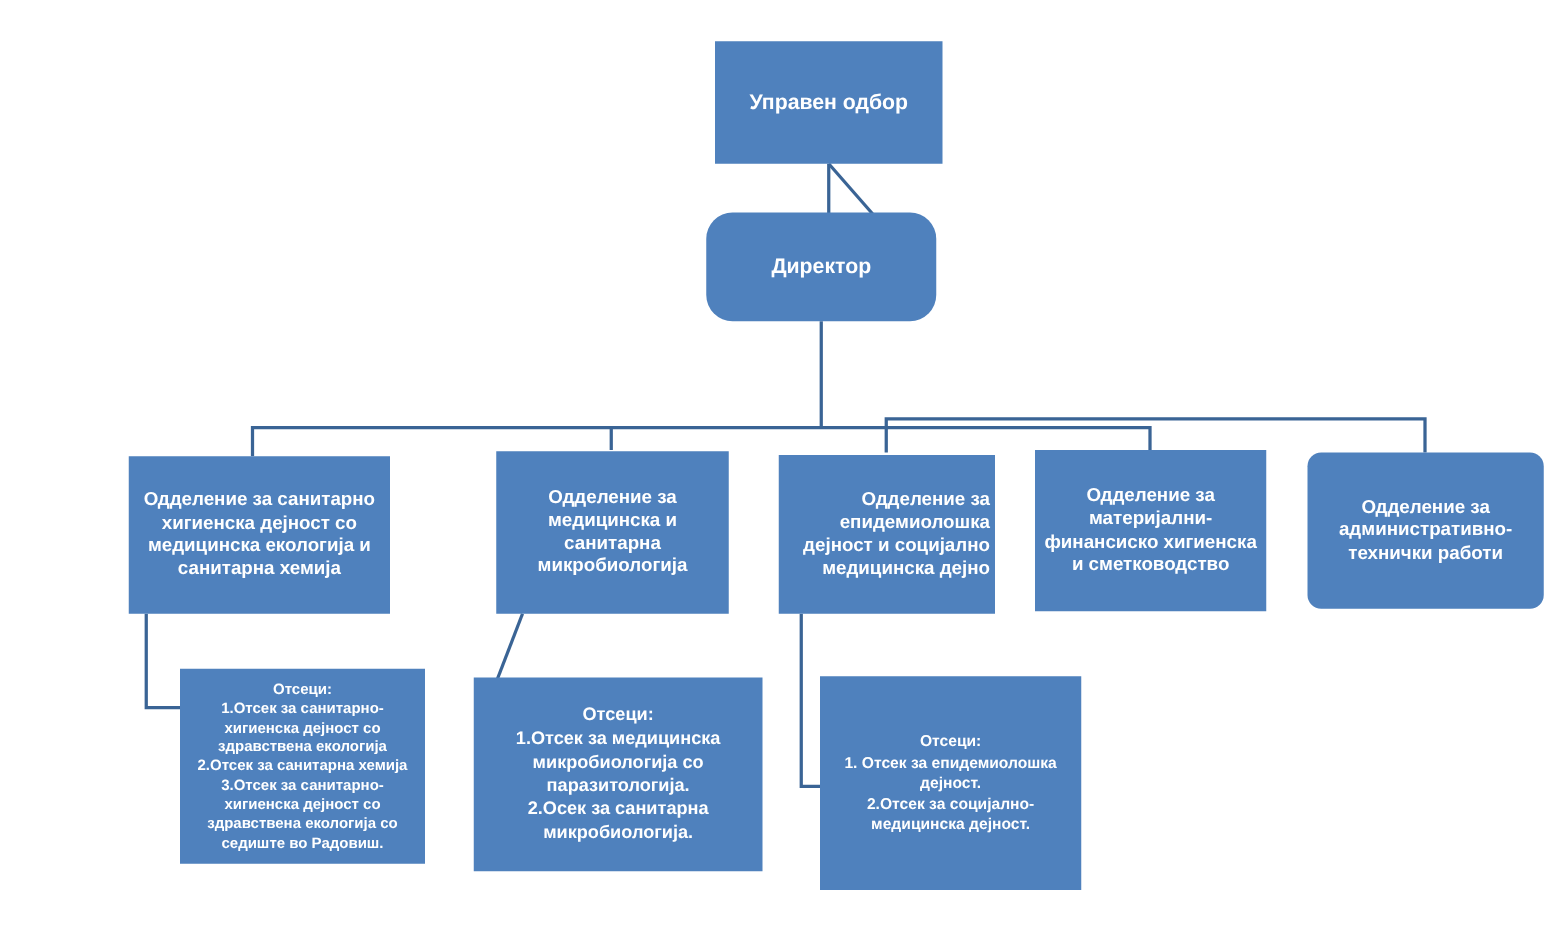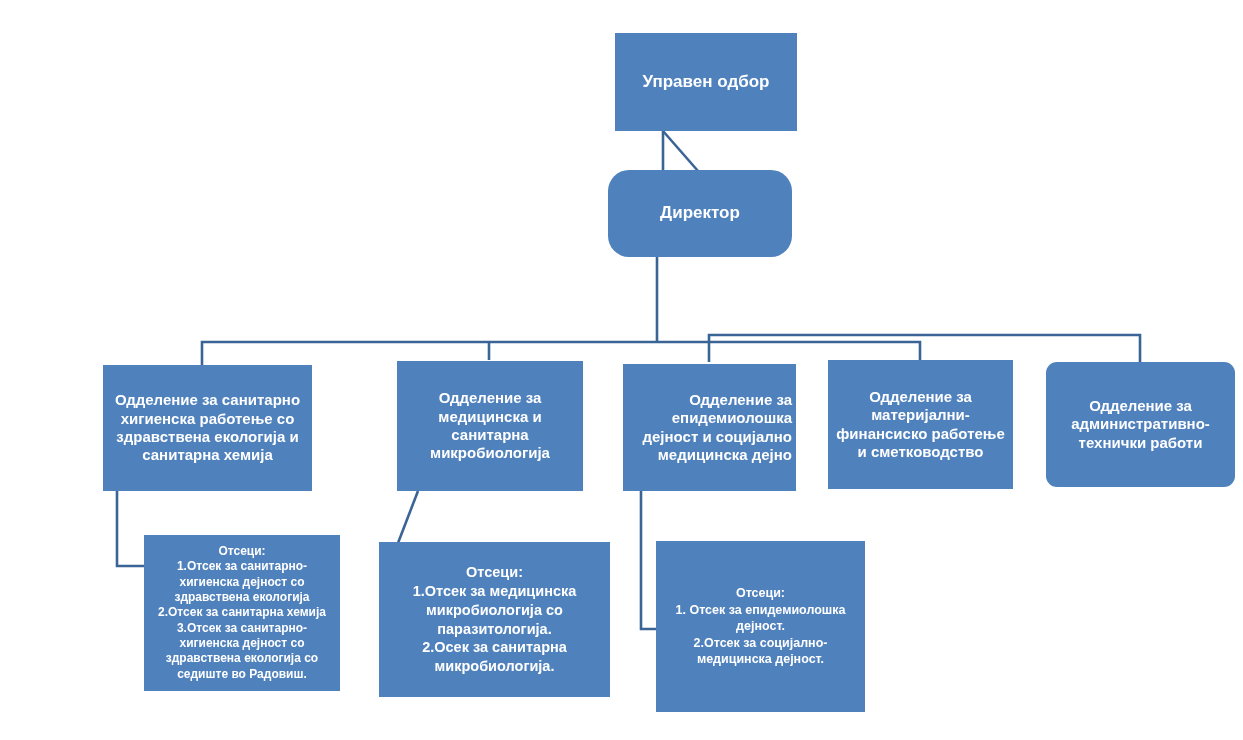--- a/index.html
+++ b/index.html
@@ -27,21 +27,20 @@
     align-items: center;
     justify-content: center;
     text-align: center;
     box-sizing: border-box;
     line-height: 1.22;
     white-space: pre-line;
     padding: 2px 4px;
   }
   .node-top {
     font-size: 17px;
-    margin-left: 43px;
   }
   .node-dept {
     font-size: 15px;
   }
   .node-sub {
     font-size: 12px;
     line-height: 1.28;
   }
   .node-sub-big {
     font-size: 14.5px;
@@ -88,27 +87,27 @@
 
     <line x1="418" y1="491" x2="398" y2="543"></line>
 
     <polyline points="641,491 641,629 661,629"></polyline>
   </svg>
 
   <div class="node node-top" style="left:572px; top:33px; width:182px; height:98px;">Управен одбор</div>
 
   <div class="node node-top" style="left:565px; top:170px; width:184px; height:87px;border-radius:21px;">Директор</div>
 
-  <div class="node node-dept" style="left:103px; top:365px; width:209px; height:126px;">Одделение за санитарно хигиенска работење со здравствена екологија и санитарна хемија</div>
+  <div class="node node-dept" style="left:103px; top:365px; width:209px; height:126px;">Одделение за санитарно хигиенска дејност со медицинска екологија и санитарна хемија</div>
 
   <div class="node node-dept" style="left:397px; top:361px; width:186px; height:130px;">Одделение за медицинска и санитарна микробиологија</div>
 
   <div class="node node-dept" style="left:623px; top:364px; width:173px; height:127px;text-align:right;">Одделение за епидемиолошка дејност и социјално медицинска дејно</div>
 
-  <div class="node node-dept" style="left:828px; top:360px; width:185px; height:129px;">Одделение за материјални-финансиско работење и сметководство</div>
+  <div class="node node-dept" style="left:828px; top:360px; width:185px; height:129px;">Одделение за материјални-финансиско хигиенска и сметководство</div>
 
   <div class="node node-dept" style="left:1046px; top:362px; width:189px; height:125px;border-radius:11px;">Одделение за административно-технички работи</div>
 
   <div class="node node-sub" style="left:144px; top:535px; width:196px; height:156px;">Отсеци:
 1.Отсек за санитарно-
 хигиенска дејност со
 здравствена екологија
 2.Отсек за санитарна хемија
 3.Отсек за санитарно-
 хигиенска дејност со

